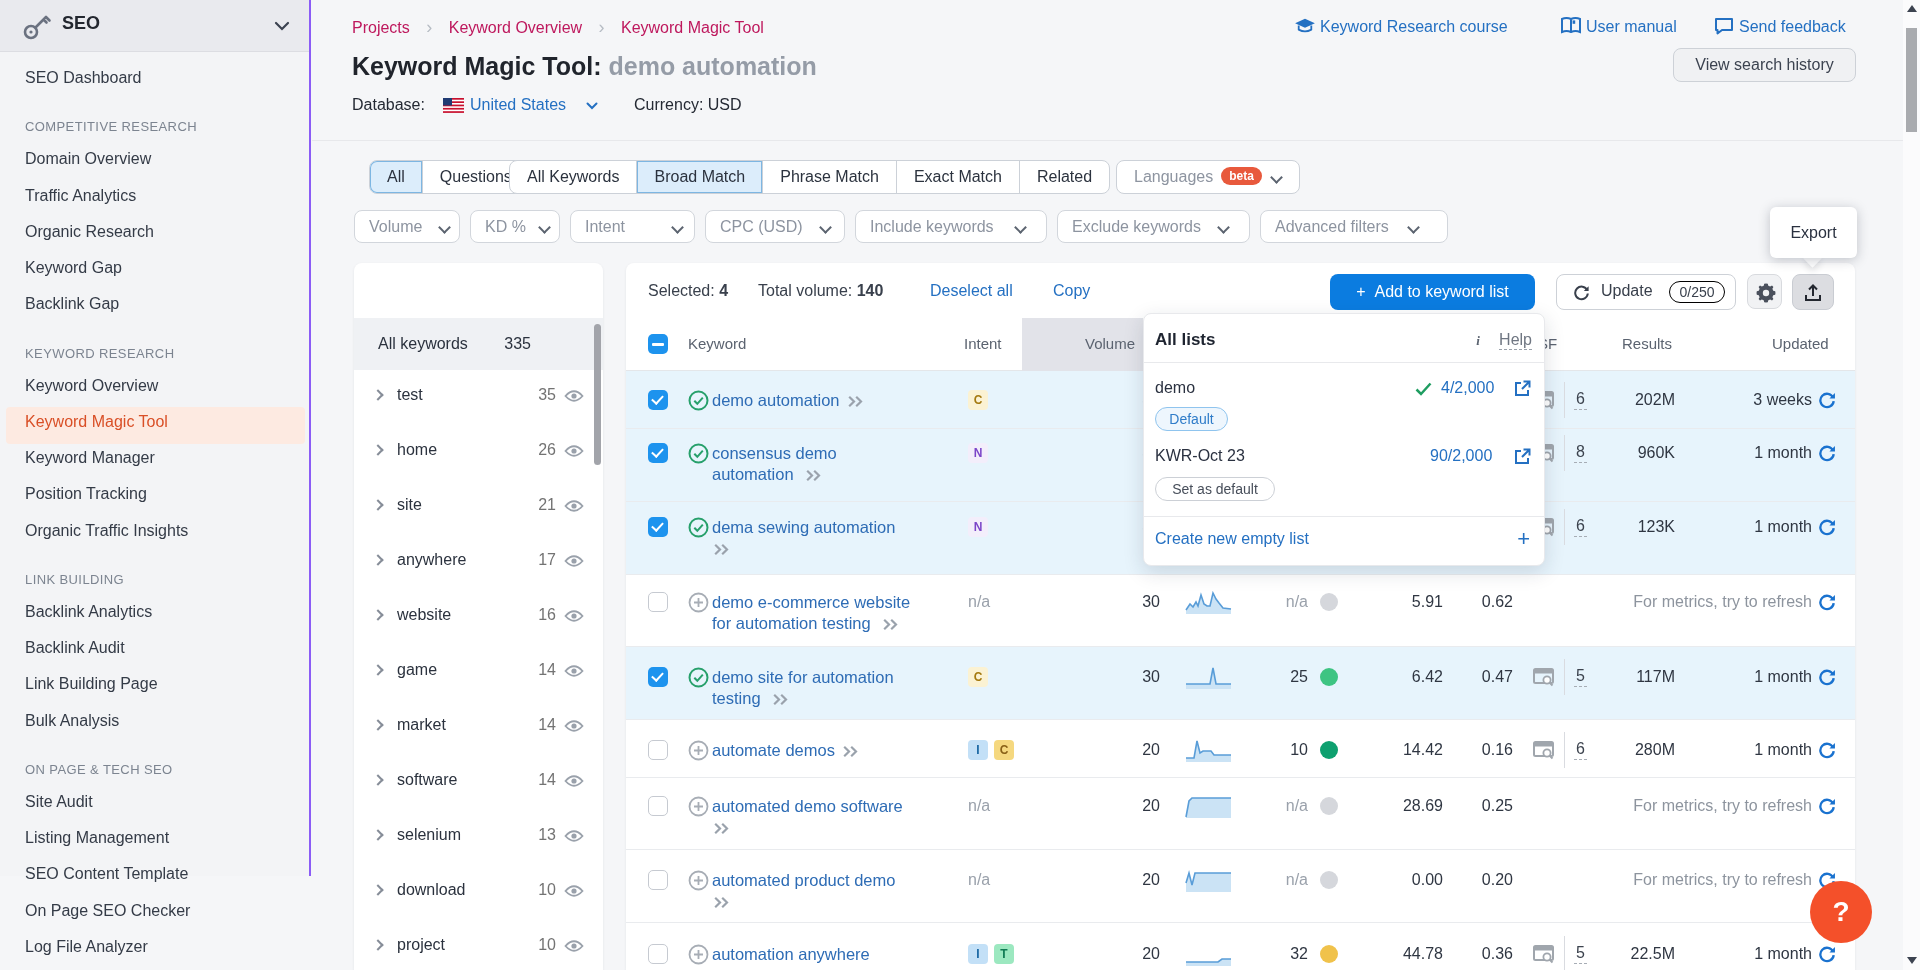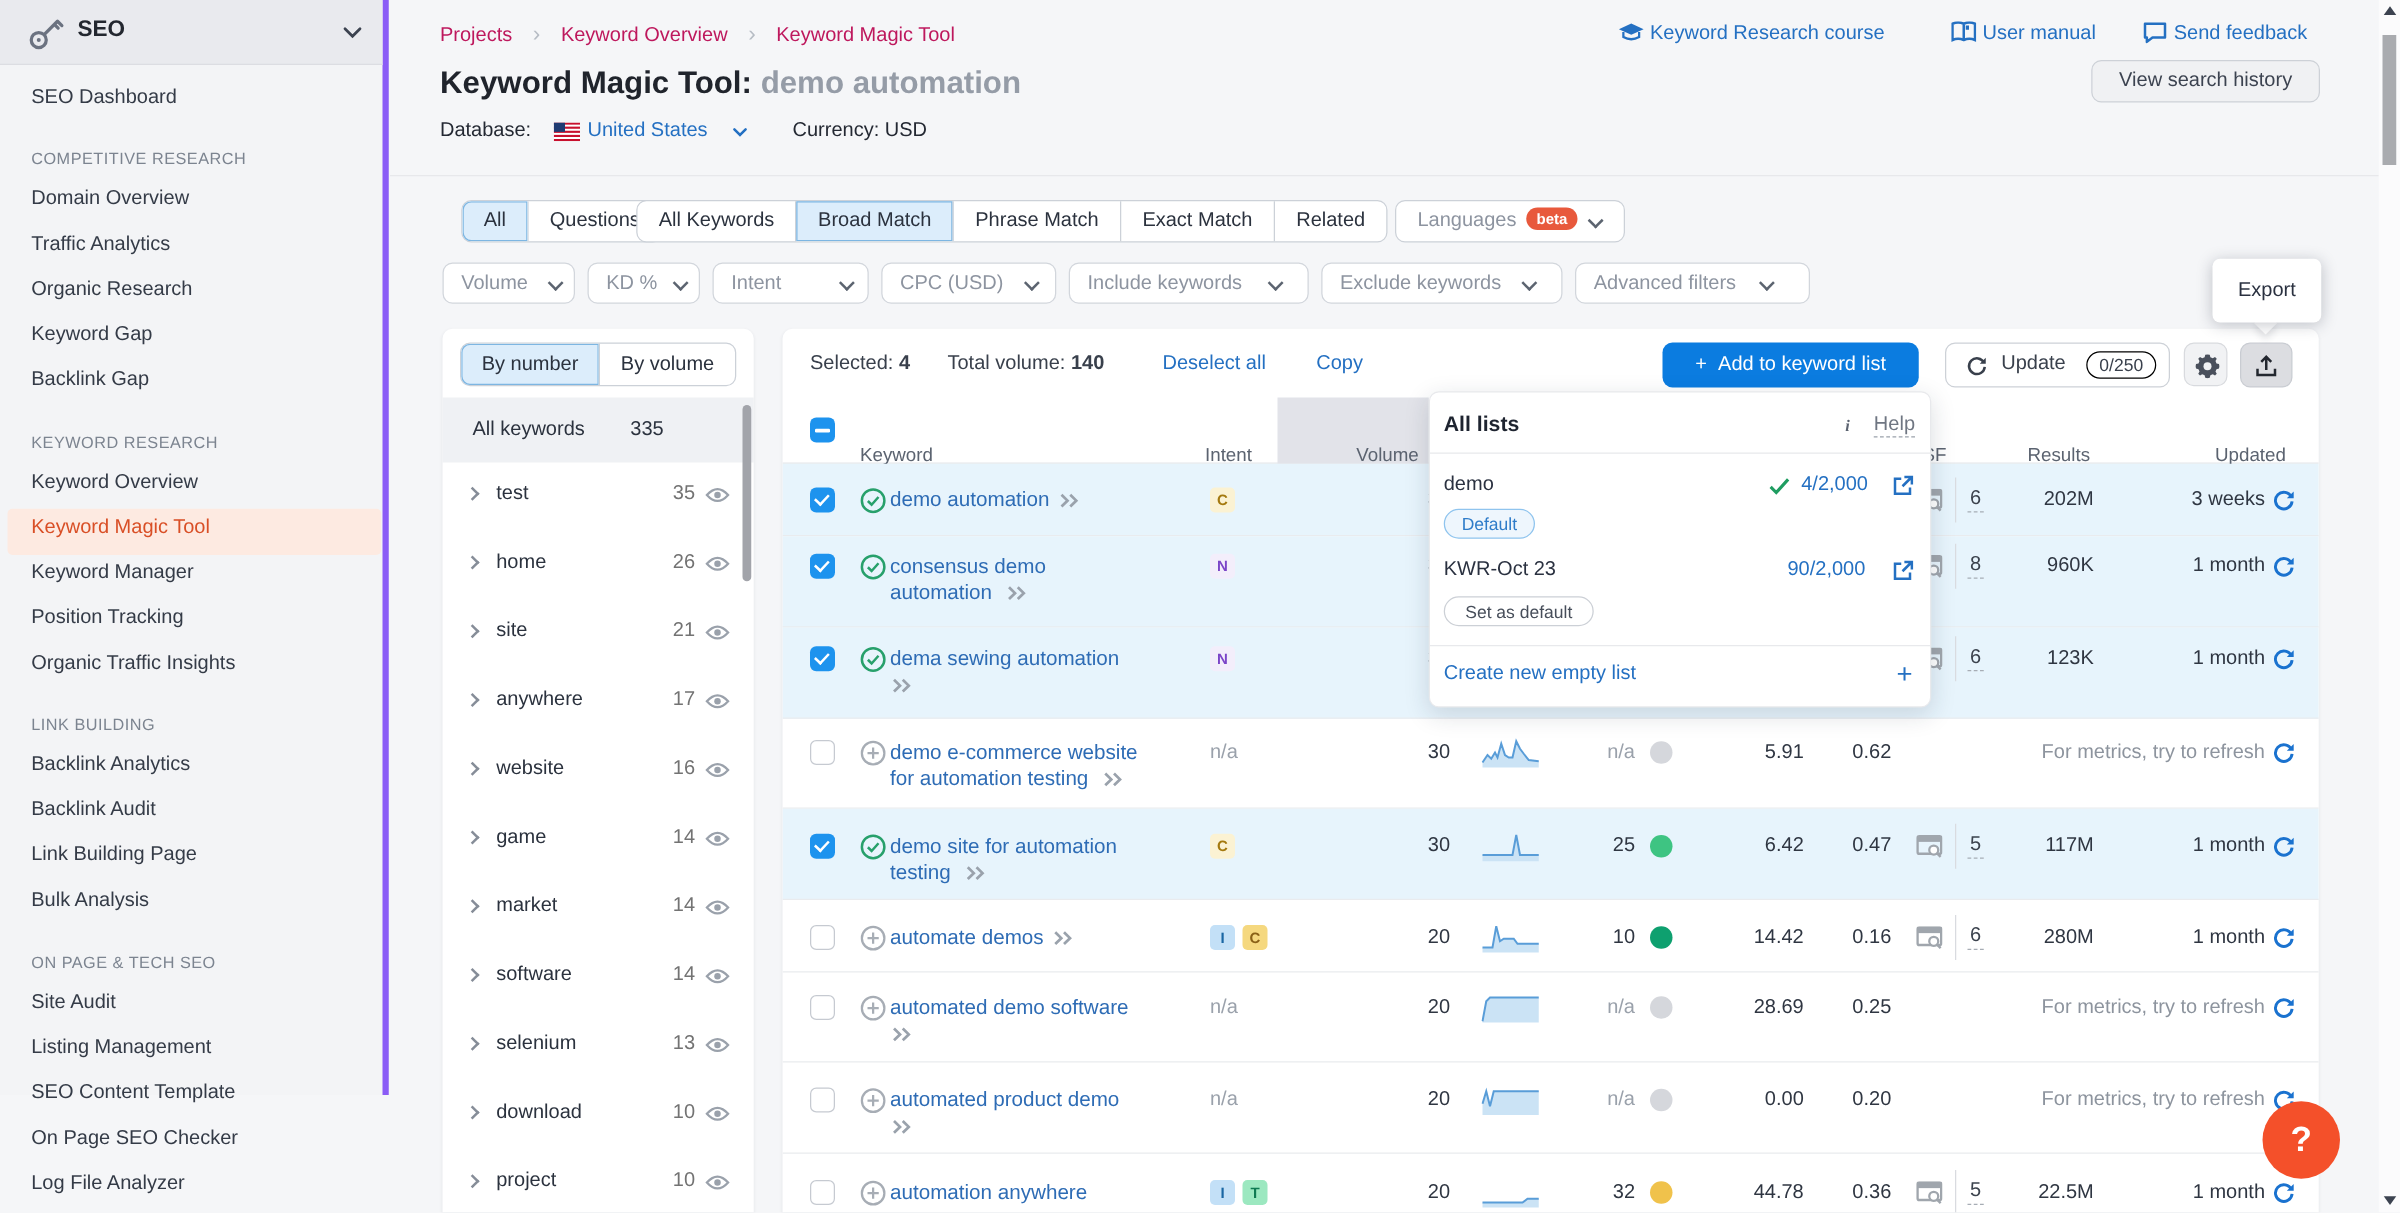--- a/index.html
+++ b/index.html
@@ -1,20 +1,20 @@
 <!DOCTYPE html>
 <html><head>
 <meta charset="utf-8">
 <style>
 * { margin:0; padding:0; box-sizing:border-box; }
 html,body { width:1920px; height:970px; overflow:hidden; font-family:"Liberation Sans", sans-serif; background:#f5f6f8; position:relative; }
 .abs { position:absolute; }
 
 
-#sidebar { position:absolute; left:0; top:0; width:311px; height:876px; background:#f3f4f6; border-right:5px solid #8b5cf6; }
+#sidebar { position:absolute; left:0; top:0; width:311px; height:876px; background:#f3f4f6; border-right:2px solid #8b5cf6; }
 #sbhead { position:absolute; left:0; top:0; width:100%; height:52px; background:#e9eaee; border-bottom:1px solid #dcdde2; }
 #sbhead .seotxt { position:absolute; left:62px; top:13px; font-size:18px; font-weight:bold; color:#23272f; }
 .sbitem { position:absolute; left:25px; font-size:16px; color:#343b47; white-space:nowrap; }
 .sbsec { position:absolute; left:25px; font-size:13px; color:#7c8490; letter-spacing:0.4px; white-space:nowrap; }
 #sbactive { position:absolute; left:6px; top:407px; width:299px; height:37px; background:#fdeae1; border-radius:4px; }
 
 
 .crumb { font-size:16px; color:#be185d; }
 .crumbsep { color:#b6bcc4; font-size:18px; }
 #title { position:absolute; left:352px; top:52px; font-size:25px; font-weight:bold; color:#20242c; }
@@ -56,21 +56,21 @@
 .tblink { position:absolute; top:19px; font-size:16px; color:#2470c2; }
 #addbtn { position:absolute; left:704px; top:11px; width:205px; height:36px; background:#0b7ce0; border-radius:8px; color:#fff; font-size:16px; text-align:center; line-height:36px; }
 #updbtn { position:absolute; left:930px; top:11px; width:180px; height:36px; background:#fff; border:1px solid #cdd1d7; border-radius:8px; }
 #updbtn .ut { position:absolute; left:44px; top:7px; font-size:16px; color:#39404c; }
 #updpill { position:absolute; left:112px; top:6px; width:56px; height:22px; border:1px solid #000000; border-radius:11px; font-size:14px; color:#39404c; text-align:center; line-height:20px; }
 #gearbtn { position:absolute; left:1121px; top:11px; width:35px; height:35px; background:#f1f2f4; border:1px solid #d8dade; border-radius:8px; }
 #expbtn { position:absolute; left:1166px; top:11px; width:42px; height:36px; background:#dcdde1; border:1px solid #c9ccd2; border-radius:8px; }
 
 #thead { position:absolute; left:0; top:55px; width:100%; height:53px; border-bottom:1px solid #e4e6e9; font-size:15px; color:#5b6370; }
 #volcell { position:absolute; left:396px; top:0; width:121px; height:53px; background:#e2e3e9; }
-.hlabel { position:absolute; top:17px;margin-top:21px; }
+.hlabel { position:absolute; top:17px; }
 
 .trow { position:absolute; left:0; width:1229px; }
 .rowsel { background:#e7f4fc; }
 .rowline { border-bottom:1px solid #e9ebee; }
 .cb { position:absolute; left:22px; width:20px; height:20px; border-radius:5px; }
 .cbon { background:#1d93ee; }
 .cbon:after { content:""; position:absolute; left:6px; top:3px; width:5px; height:9px; border-right:2.5px solid #fff; border-bottom:2.5px solid #fff; transform:rotate(43deg); }
 .cboff { background:#fff; border:1px solid #c6cad1; }
 .cbminus:after { display:none; }
 .kwicon { position:absolute; left:62px; }
@@ -217,24 +217,20 @@
 
 <div class="filt" style="left:354px;width:106px">Volume<span class="chev" style="margin-left:18px"></span></div>
 <div class="filt" style="left:470px;width:90px">KD %<span class="chev" style="margin-left:14px"></span></div>
 <div class="filt" style="left:570px;width:125px">Intent<span class="chev" style="margin-left:48px"></span></div>
 <div class="filt" style="left:705px;width:140px">CPC (USD)<span class="chev" style="margin-left:18px"></span></div>
 <div class="filt" style="left:855px;width:192px">Include keywords<span class="chev" style="margin-left:22px"></span></div>
 <div class="filt" style="left:1057px;width:193px">Exclude keywords<span class="chev" style="margin-left:18px"></span></div>
 <div class="filt" style="left:1260px;width:188px">Advanced filters<span class="chev" style="margin-left:20px"></span></div>
 
 <div id="lpanel">
-  <div id="toggle">
-      <div id="tleft">By number</div>
-      <div id="tright">By volume</div>
-    </div>
   <div id="lphead"><span style="margin-left:24px">All keywords</span><span style="position:absolute;right:72px">335</span></div>
   <div class="lrow" style="top:106px">
       <div class="larr"></div>
       <div class="lkw">test</div>
       <div class="lnum">35</div>
       <svg width="20" height="16" viewBox="0 0 20 16">
         <path d="M1.5 8 Q10 -1.5 18.5 8 Q10 17.5 1.5 8 Z" fill="none" stroke="#9aa1ab" stroke-width="1.8"></path>
         <circle cx="10" cy="8" r="2.6" fill="#9aa1ab"></circle>
       </svg>
     </div>

